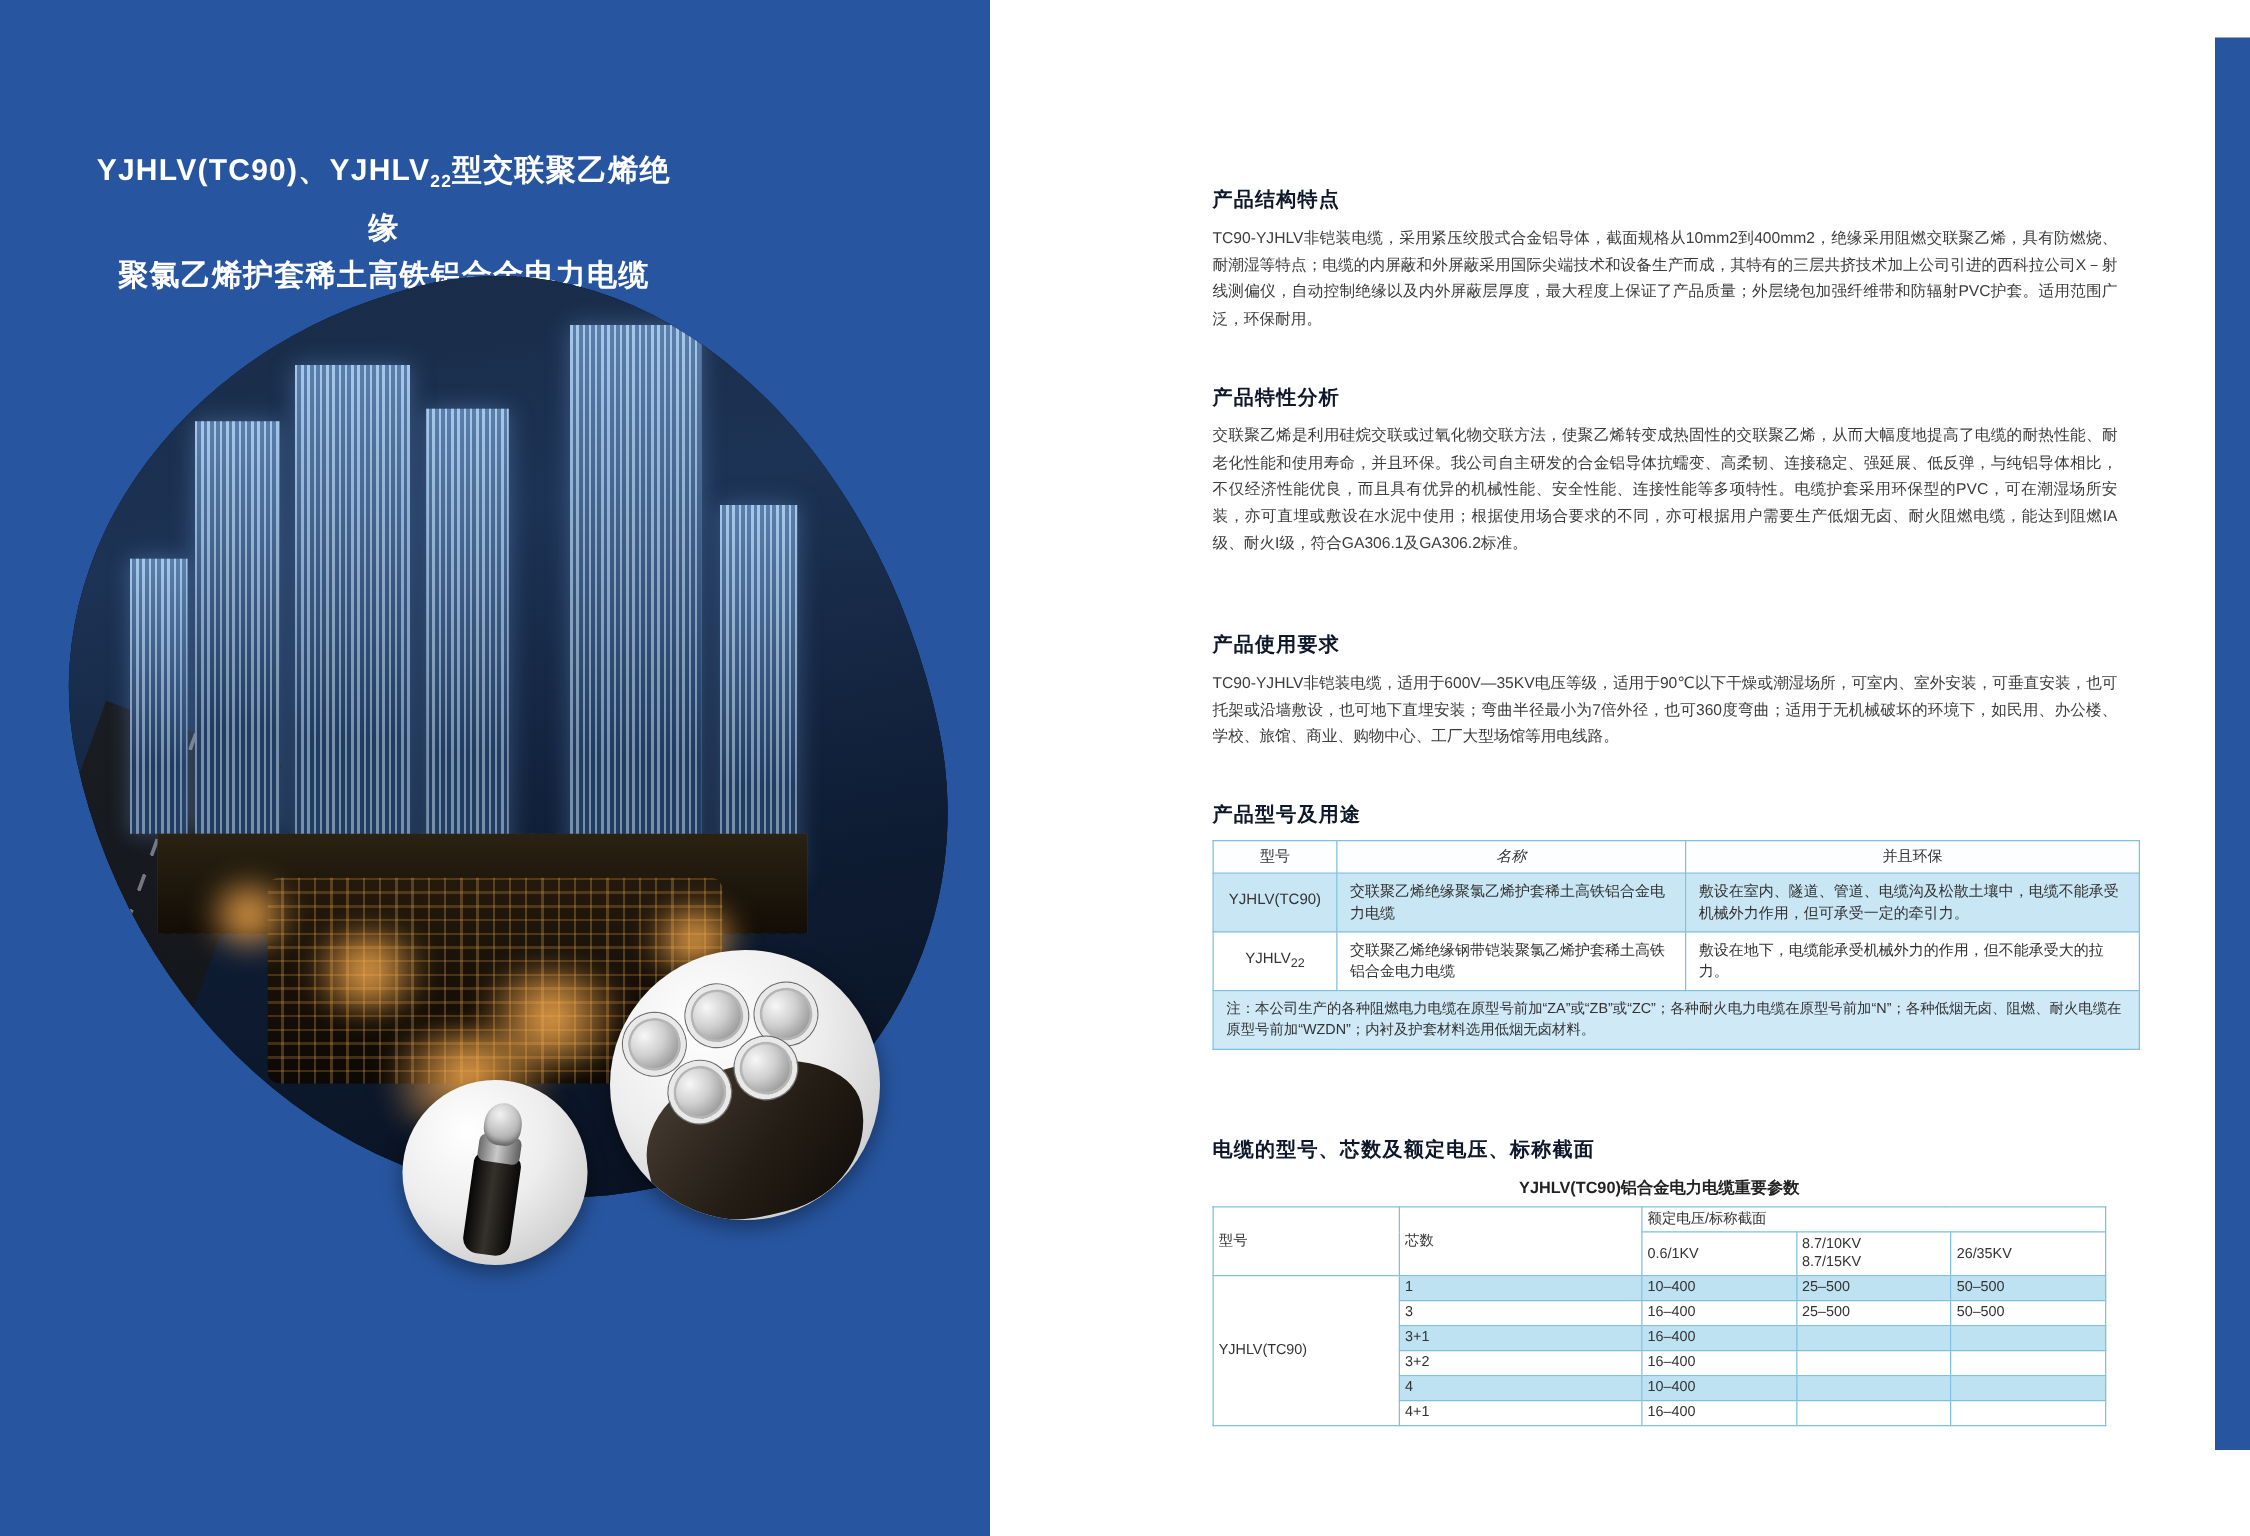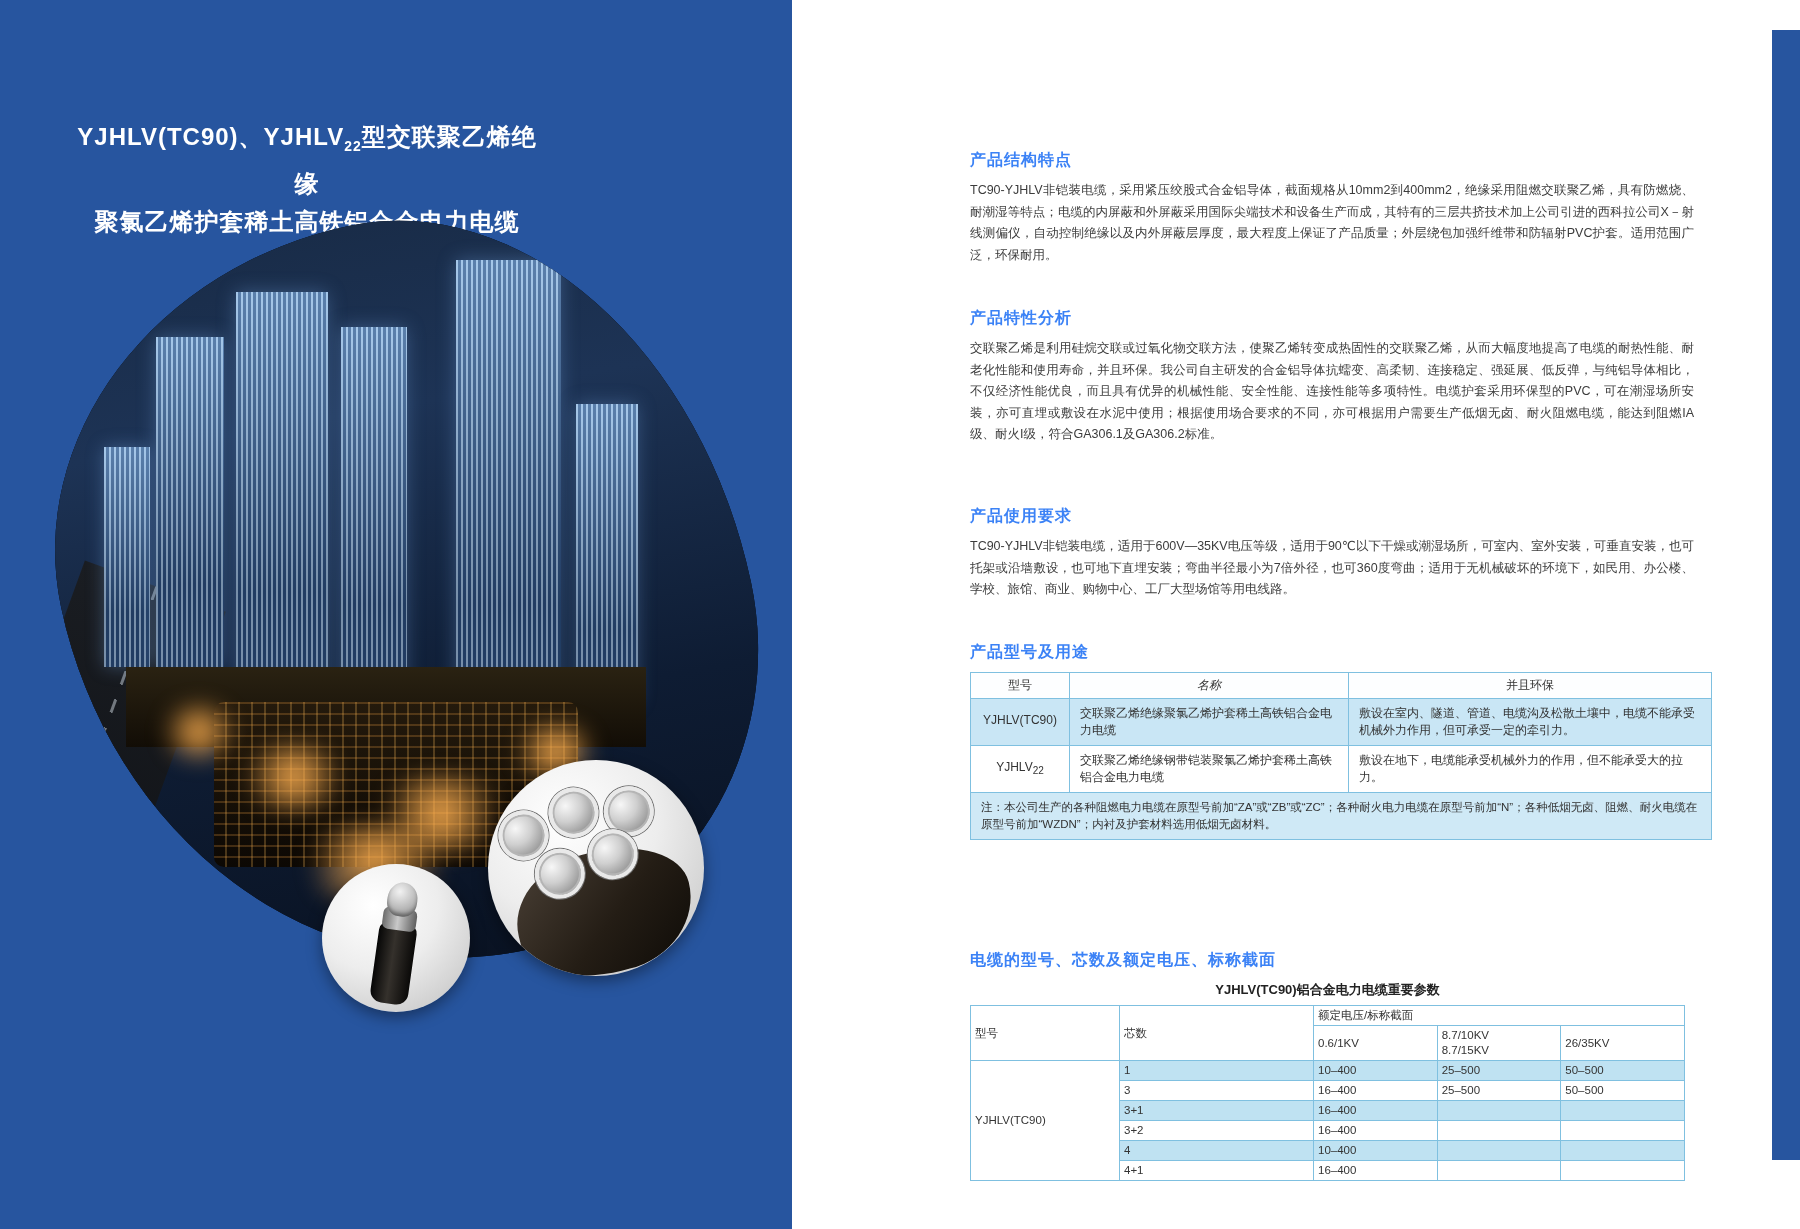--- a/index.html
+++ b/index.html
@@ -68,23 +68,23 @@
   .sc-body{position:absolute;left:56px;top:58px;width:38px;height:82px;border-radius:10px 10px 12px 12px;
            background:linear-gradient(90deg,#060606,#35312c 45%,#0a0908);}
   .sc-band{position:absolute;left:58px;top:44px;width:34px;height:22px;border-radius:6px;
            background:linear-gradient(90deg,#6c6c6c,#c9c9c9 45%,#5f5f5f);}
   .sc-tip{position:absolute;left:60px;top:18px;width:30px;height:34px;border-radius:50% 50% 42% 42%;
           background:radial-gradient(circle at 38% 28%,#f2f2f2,#b9b9b9 55%,#838383);
           box-shadow:inset 0 -3px 4px rgba(0,0,0,.35);}
 
   
   .sec{position:absolute;left:970px;width:724px;}
-  .sec-h{font-size:16px;font-weight:600;color:#3b82f6;letter-spacing:1px;margin:0 0 9px 0;}
+  .sec-h{font-size:16px;font-weight:600;color:#0f172a;letter-spacing:1px;margin:0 0 9px 0;}
   .sec-b{font-size:12.5px;color:#3c3c3c;line-height:21.5px;text-align:justify;margin:0;}
-  .sec1{top:150px;} .sec2{top:308px;} .sec3{top:506px;} .sec4{top:642px;} .sec5{top:910px;margin-top:40px;}
+  .sec1{top:150px;} .sec2{top:308px;} .sec3{top:506px;} .sec4{top:642px;} .sec5{top:910px;}
 
   table{border-collapse:collapse;width:724px;table-layout:fixed;}
   .tbl{border:1px solid #68aed4;font-size:12px;color:#333;}
   .tbl td{border:1px solid #7fc0e0;padding:6px 10px;line-height:17px;vertical-align:middle;}
   .tbl .hd{text-align:center;background:#fdfeff;padding:4px 6px;}
   .tbl .ctr{text-align:center;}
   .row-blue{background:#c9e6f5;}
   .row-white{background:#ffffff;margin-top:48px;}
   .note-row{background:#cfe9f6;font-size:11.5px;line-height:17px;}
   .w-model1{width:86px;} .w-name{width:266px;font-style:italic;} .w-usage{width:350px;}

